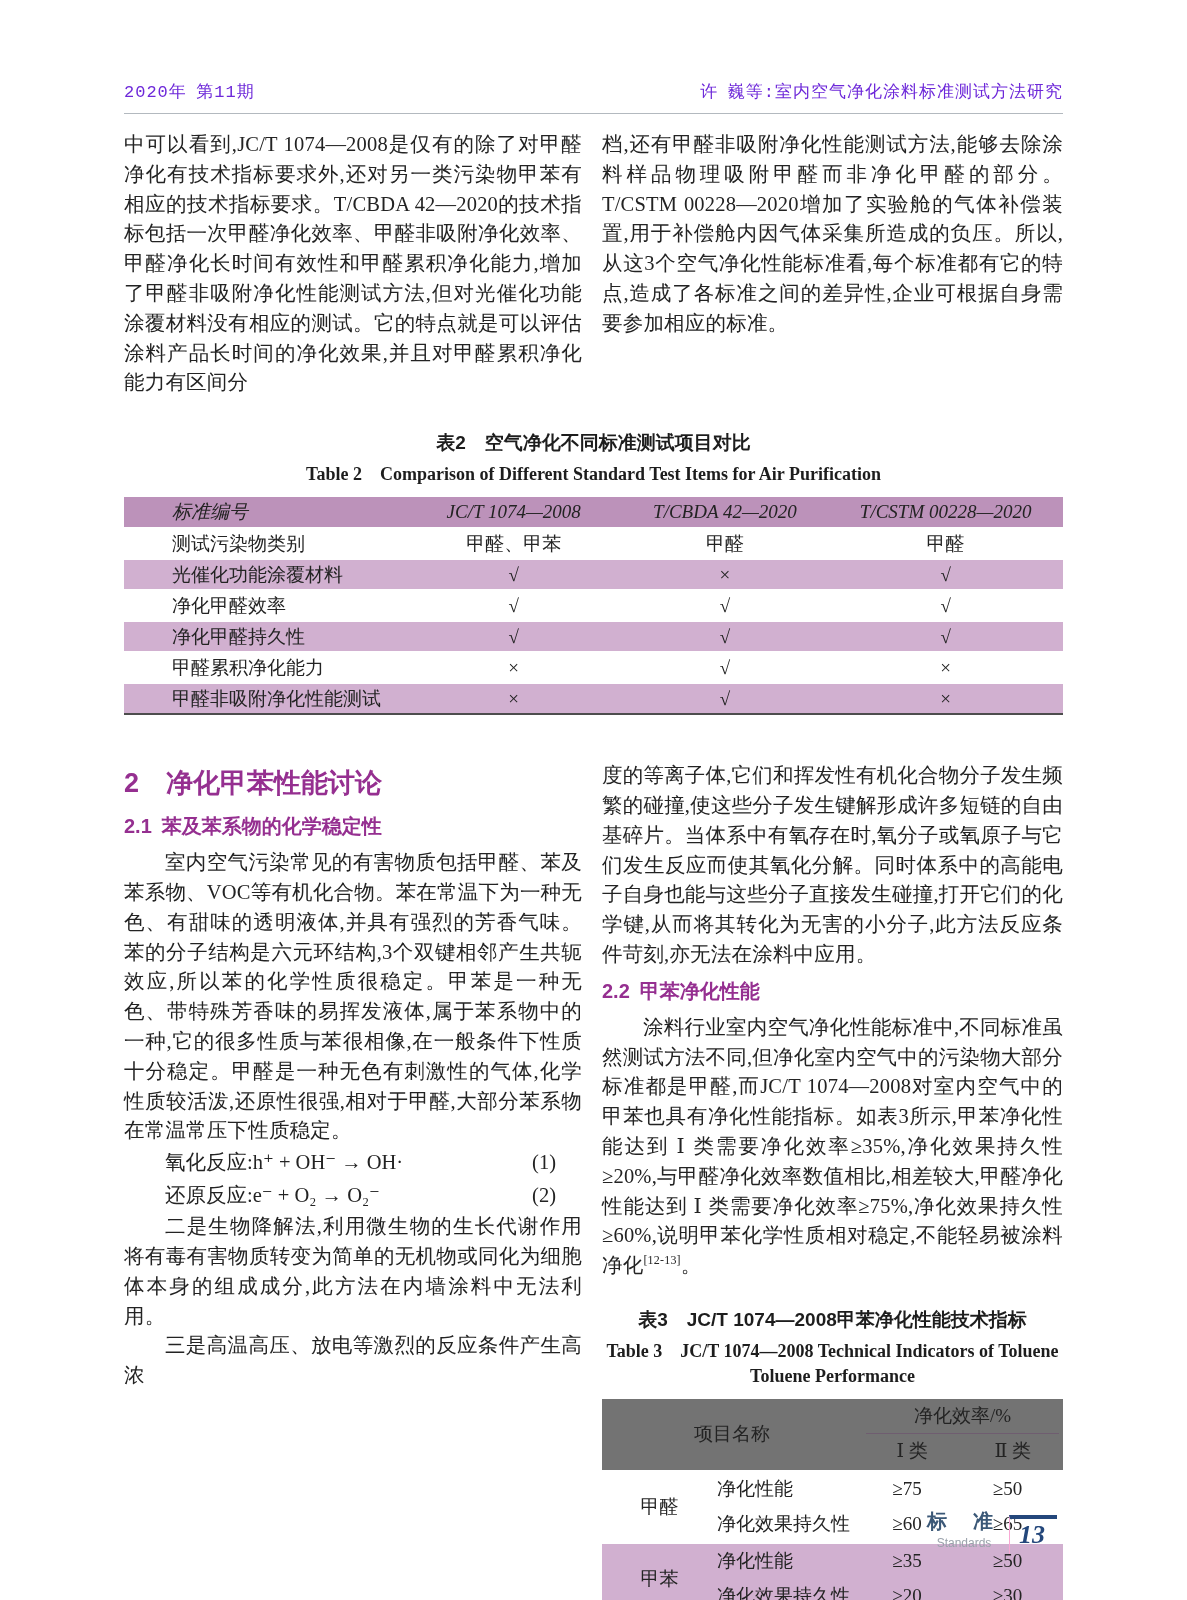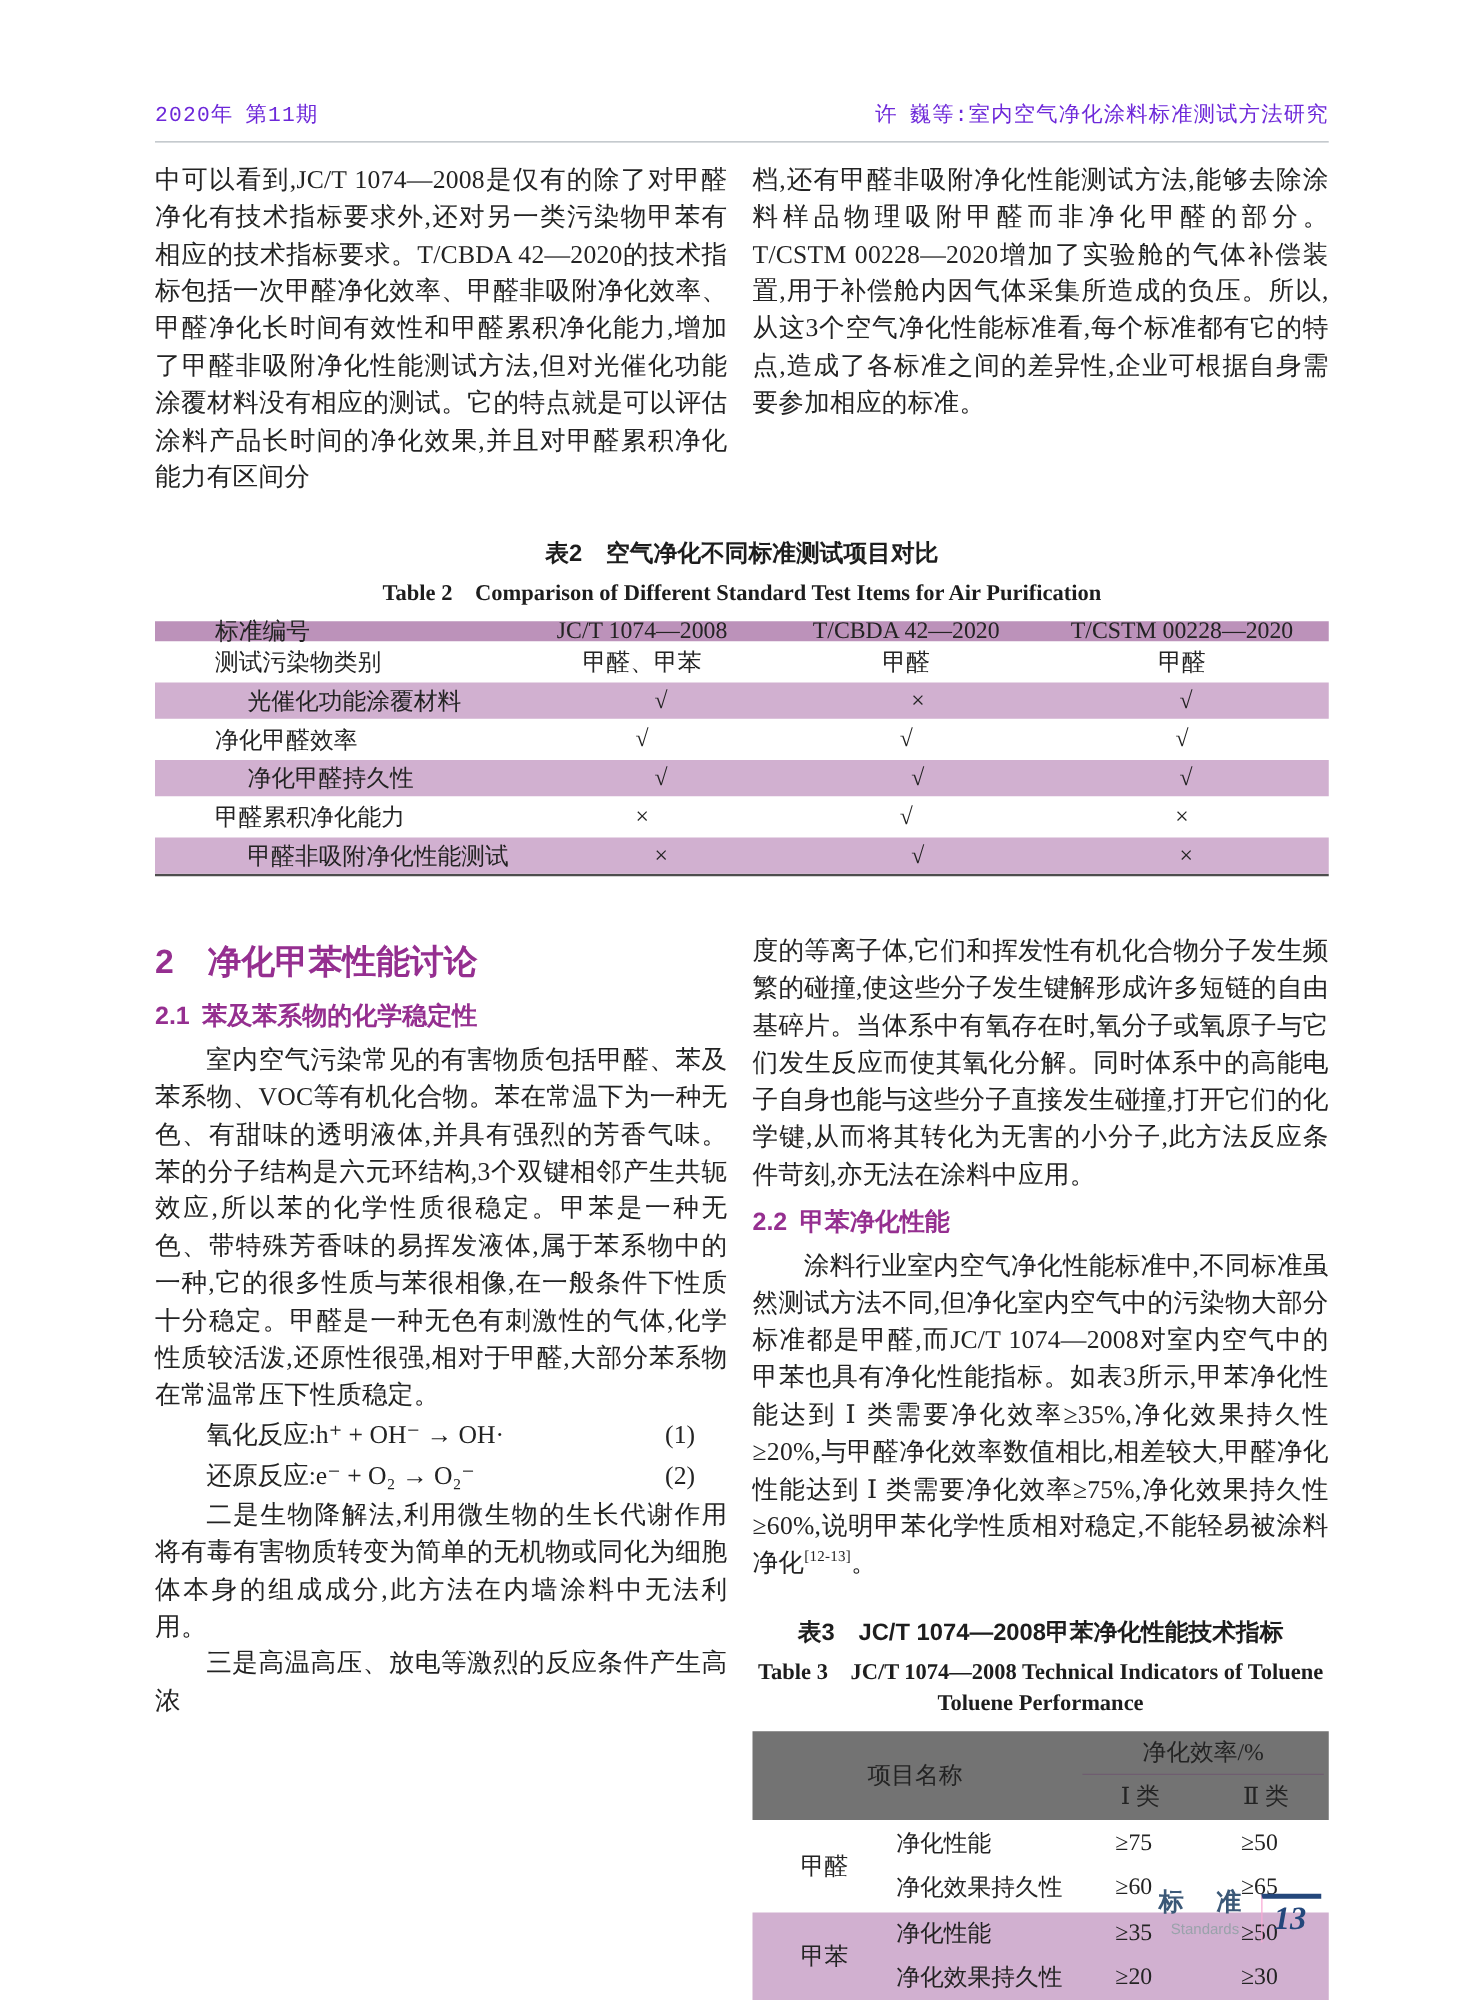--- a/index.html
+++ b/index.html
@@ -36,22 +36,22 @@
   }
   .tbl-title-en {
     text-align:center; font-weight:bold; font-size:18px; color:#1d1d1d;
     margin-bottom:10px; line-height:25px;
   }
   
   .table2-block { margin-top:32px; }
   .table2 { width:939px; border-bottom:2px solid #4d4d4d; }
   .t2-row { display:flex; height:29px; align-items:center; margin-bottom:2px; font-size:19px; }
   .t2-row:last-child { margin-bottom:0;align-items:center; }
-  .t2-header { background:#bc92ba; height:16px; }
-  .t2-stripe { background:#d1b0d0;padding-left:26px; }
+  .t2-header { background:#bc92ba; height:30px;font-style:italic; }
+  .t2-stripe { background:#d1b0d0; }
   .t2-label { width:30%; padding-left:48px; }
   .t2-cell { width:23%; text-align:center; }
   .t2-cell.c2 { width:22%; }
   .t2-cell.c3 { width:25%; }
   
   .main-cols { margin-top:46px; }
   h2.sec {
     font-family:"Liberation Sans","DejaVu Sans",sans-serif;
     font-size:27px; color:#952f90; font-weight:bold; margin:4px 0 12px 0;
   }

